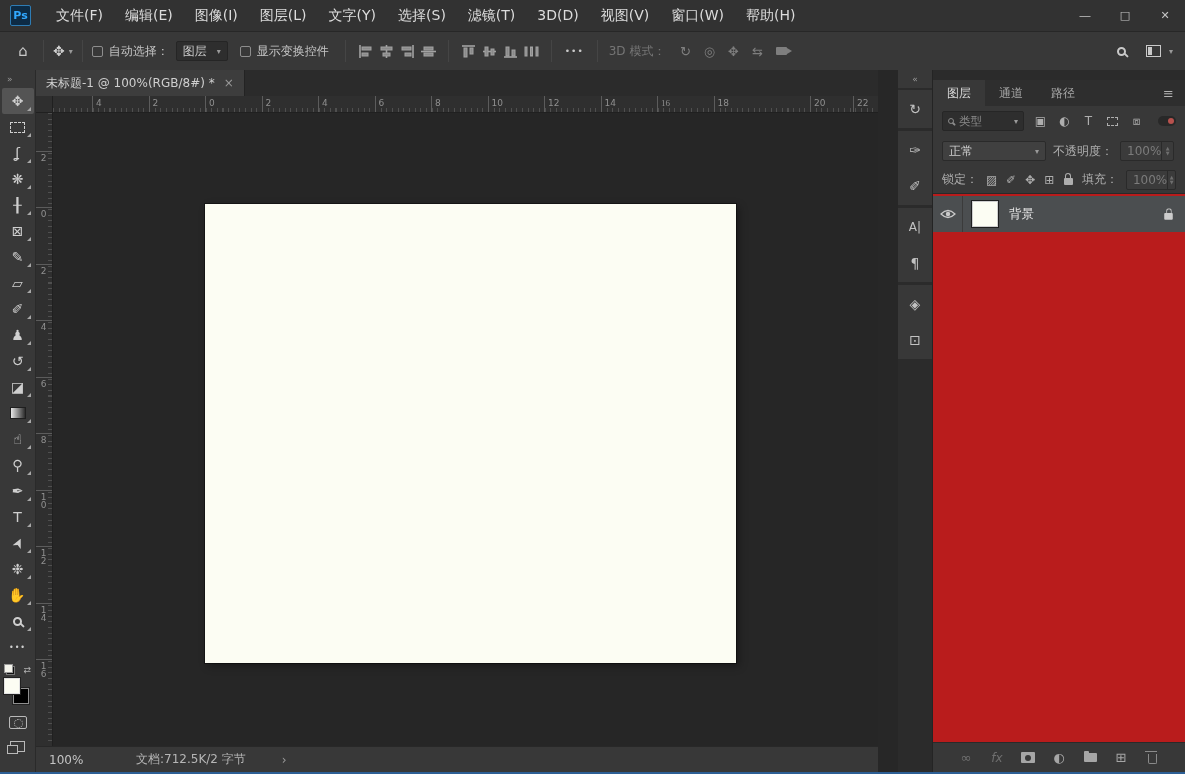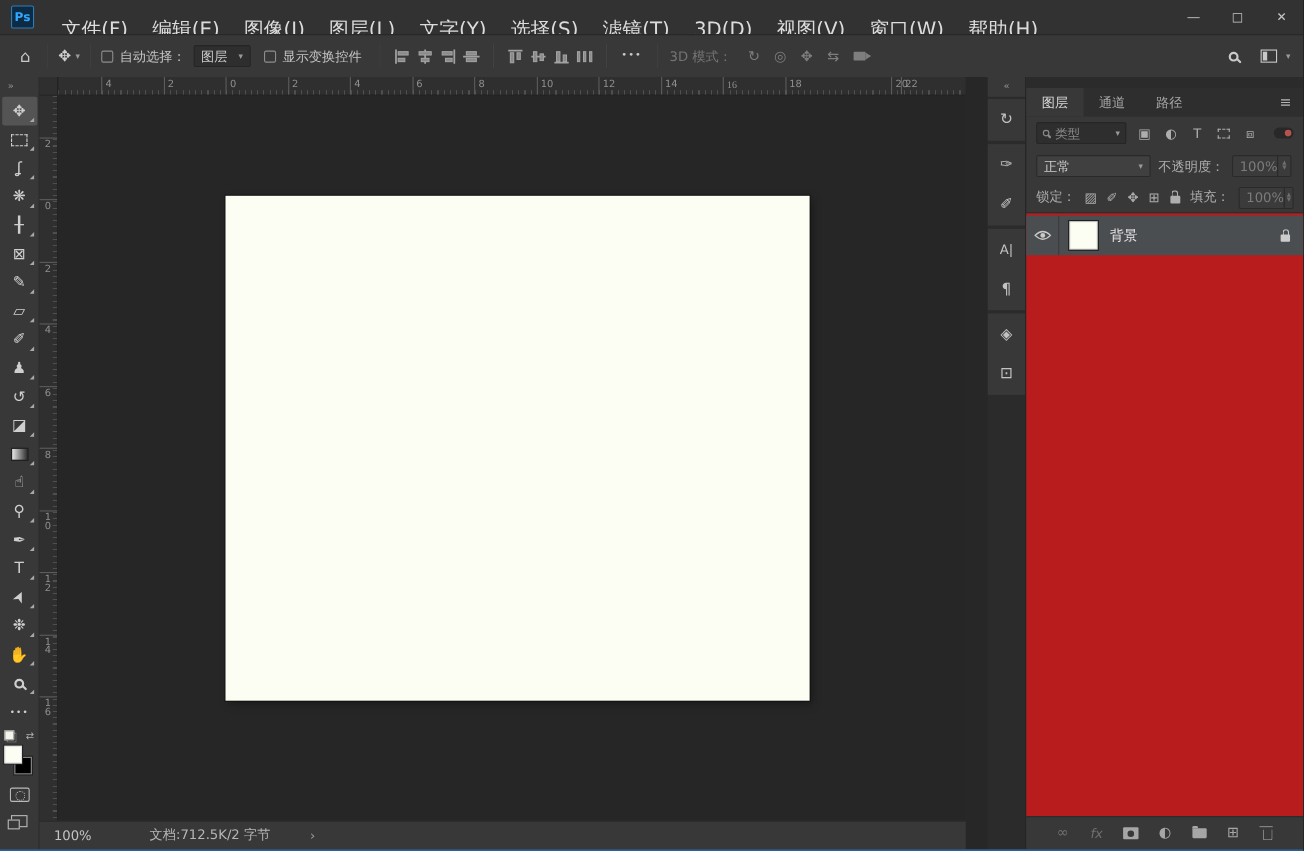--- a/index.html
+++ b/index.html
@@ -5,21 +5,21 @@
   * { margin:0; padding:0; box-sizing:border-box; }
   html,body { background:#1a1a1a; }
   body { font-family:"DejaVu Sans","Liberation Sans",sans-serif; }
   .app{ width:1185px;height:774px;background:#323232;color:#d8d8d8;display:flex;flex-direction:column;
         position:relative;overflow:hidden;border-bottom:2px solid #2d5f95;}
   
   .menubar{height:31px;display:flex;align-items:center;padding-left:10px;background:#323232;flex:0 0 31px;}
   .ps-logo{width:21px;height:21px;background:var(--logo-bg,#0d2b45);border:1px solid #2e7cb4;border-radius:2px;
            color:var(--accent,#31a8ff);font-size:11px;font-weight:bold;display:flex;align-items:center;justify-content:center;margin-right:14px;}
   .menus{display:flex;height:100%;}
-  .menu-item{padding:0 11px;font-size:18px;color:#dcdcdc;line-height:31px;cursor:default;margin-top:12px;}
+  .menu-item{padding:0 11px;font-size:14px;color:#dcdcdc;line-height:31px;cursor:default;}
   .win-controls{margin-left:auto;display:flex;height:100%;}
   .win-btn{width:40px;display:flex;align-items:center;justify-content:center;color:#c6c6c6;font-size:11px;}
   
   .optionsbar{height:39px;background:#383838;border-top:1px solid #272727;display:flex;align-items:center;
               padding:0 12px;flex:0 0 39px;}
   .vsep{width:1px;height:22px;background:#2a2a2a;border-right:1px solid #454545;margin:0 9px;flex:0 0 auto;}
   .opt-icon{color:#c9c9c9;font-size:15px;display:flex;align-items:center;justify-content:center;min-width:22px;}
   .tool-preset{display:flex;align-items:center;gap:4px;color:#d0d0d0;font-size:14px;}
   .chev{font-size:8px;color:#9a9a9a;}
   .opt-check{display:flex;align-items:center;font-size:12px;color:#c4c4c4;margin-right:7px;}
@@ -373,37 +373,43 @@
         <div class="swatches">
           <span class="sw-bg"></span>
           <span class="sw-fg"></span>
         </div>
         <span class="icon-quickmask"></span>
         <span class="icon-screenmode"></span>
       </div>
     </div>
 
     <div class="center">
+      <div class="tabstrip">
+        <div class="doctab">
+          <span>未标题-1 @ 100%(RGB/8#) *</span>
+          <span class="tabclose">×</span>
+        </div>
+      </div>
       <div class="rulerrow">
         <div class="rulercorner"></div>
         <div class="ruler-top" id="rulerTop">
             <span class="rlabel" style="left: 43px;">4</span>
             <span class="rlabel" style="left: 99.5px;">2</span>
             <span class="rlabel" style="left: 156px;">0</span>
             <span class="rlabel" style="left: 212.5px;">2</span>
             <span class="rlabel" style="left: 269px;">4</span>
             <span class="rlabel" style="left: 325.5px;">6</span>
             <span class="rlabel" style="left: 382px;">8</span>
             <span class="rlabel" style="left: 438.5px;">10</span>
             <span class="rlabel" style="left: 495px;">12</span>
             <span class="rlabel" style="left: 551.5px;">14</span>
             <span class="rlabel" style="left: 608px; font-family: Liberation Serif, serif;">16</span>
             <span class="rlabel" style="left: 664.5px;">18</span>
             <span class="rlabel" style="left: 721px; margin-left: 40px;">20</span>
-            <span class="rlabel" style="left: 770px;">22</span>
+            <span class="rlabel" style="left: 804px;">22</span>
           </div>
       </div>
       <div class="canvasrow">
         <div class="ruler-left" id="rulerLeft">
             <span class="rlabelv" style="top: 40.5px;">2</span>
             <span class="rlabelv" style="top: 97px;">0</span>
             <span class="rlabelv" style="top: 153.5px;">2</span>
             <span class="rlabelv" style="top: 210px;">4</span>
             <span class="rlabelv" style="top: 266.5px;">6</span>
             <span class="rlabelv" style="top: 323px;">8</span>

